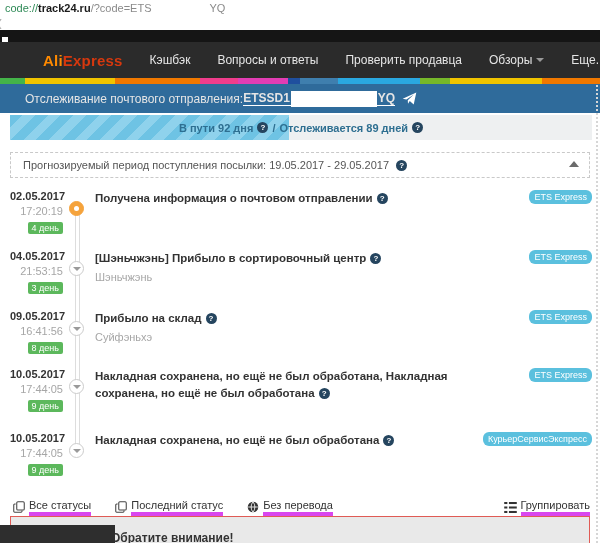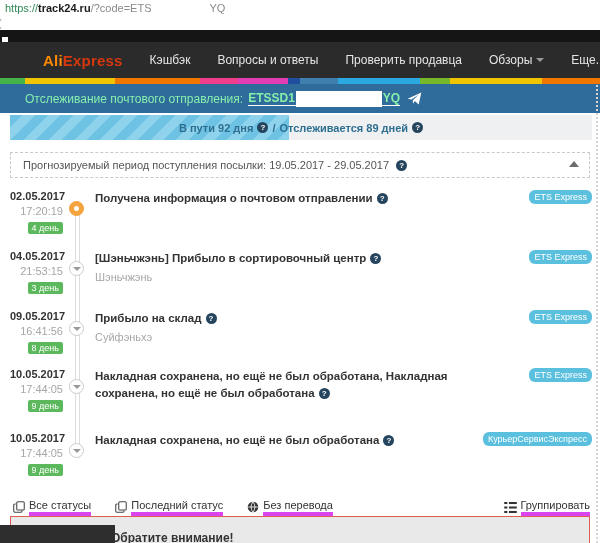--- a/index.html
+++ b/index.html
@@ -26,22 +26,22 @@
   .brand .ali{color:#ff8a00;}
   .brand .exp{color:#d6380e;}
   .nav-item{margin-left:27px;font-size:12px;color:#e5e5e5;cursor:pointer;white-space:nowrap;}
   .caret{display:inline-block;margin-left:4px;width:0;height:0;border-left:4px solid transparent;border-right:4px solid transparent;border-top:4px solid #9a9a9a;vertical-align:2px;}
 
   
   .rainbow{top:78px;left:0;right:0;height:6px;display:flex;}
   .rainbow div{height:100%;}
 
   
-  .bheader{top:84px;left:0;right:0;height:29px;background:#2f6b9b;color:#86efac;font-size:12px;display:flex;align-items:center;padding-left:25px;box-sizing:border-box;}
-  .tracknum{margin-left:5px;font-weight:bold;border-bottom:1px solid #fff;cursor:pointer;display:inline-flex;align-items:flex-end;}
+  .bheader{top:84px;left:0;right:0;height:29px;background:#2f6b9b;color:#e5e5e5;font-size:12px;display:flex;align-items:center;padding-left:25px;box-sizing:border-box;}
+  .tracknum{font-weight:bold;border-bottom:1px solid #fff;cursor:pointer;display:inline-flex;align-items:flex-end;}
   .redact{display:inline-block;width:86px;height:16px;background:#fff;margin:0 1px -2px 1px;}
   .planebtn{margin-left:7px;cursor:pointer;display:flex;}
 
   
   .progress{top:115px;left:10px;width:582px;height:25px;background:#eef0f1;overflow:hidden;}
   .p-stripe{position:absolute;left:0;top:0;bottom:0;width:48%;
     background:repeating-linear-gradient(135deg,#6ec3e4 0 9px,#8fd2ec 9px 18px);}
   .p-text{position:absolute;left:0;right:0;top:0;bottom:0;display:flex;align-items:center;justify-content:center;
     font-size:11px;font-weight:bold;color:#2e6f91;gap:4px;}
   .qicon{display:inline-block;width:11px;height:11px;border-radius:50%;background:#25455f;color:#fff;
@@ -84,21 +84,21 @@
 
   .rightdots{top:85px;right:2px;bottom:0;width:0;border-right:2px dotted #d6d6d6;}
 </style>
 </head>
 <body>
 
 <div id="app">
 
   <div class="abs urlbar">
     <div class="inner">
-      <span class="u-https">https://</span><span class="u-host">track24.ru</span><span class="u-query">/?code=ETS</span><span class="u-suffix">YQ</span>
+      <span class="u-https">code://</span><span class="u-host">track24.ru</span><span class="u-query">/?code=ETS</span><span class="u-suffix">YQ</span>
     </div>
   </div>
   <div class="abs gap1">
     <span>(</span>
   </div>
   <div class="abs darkstrip">
     <i class="wsq"></i>
   </div>
 
   <div class="abs navbar">

